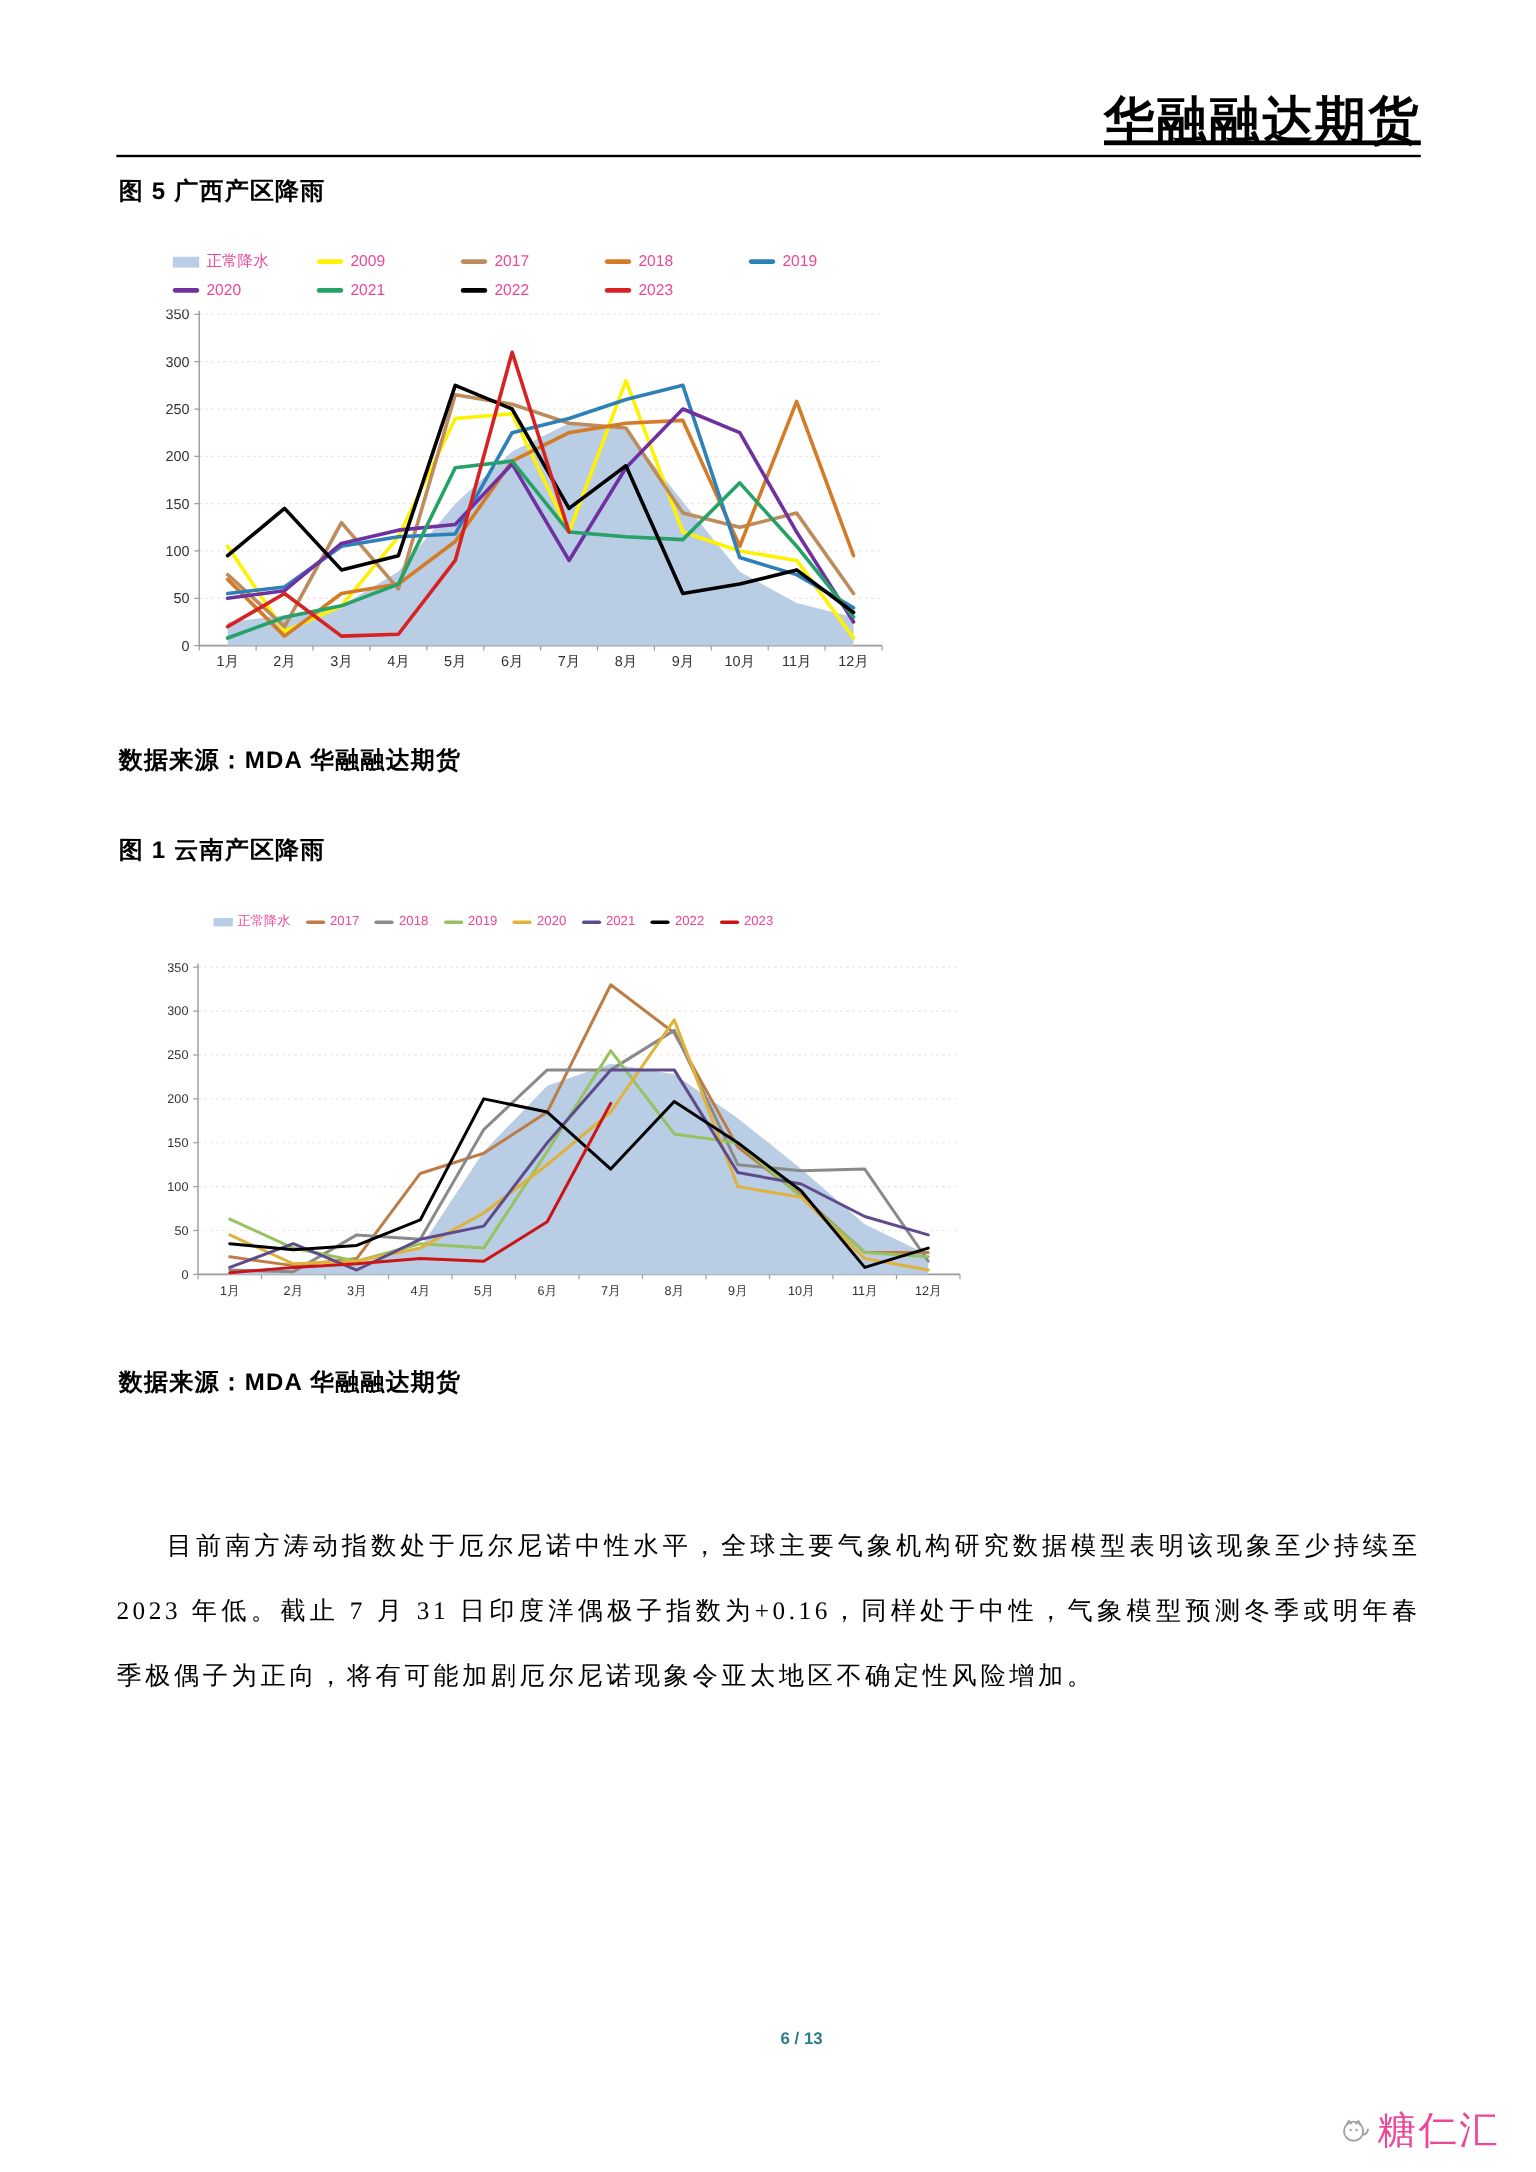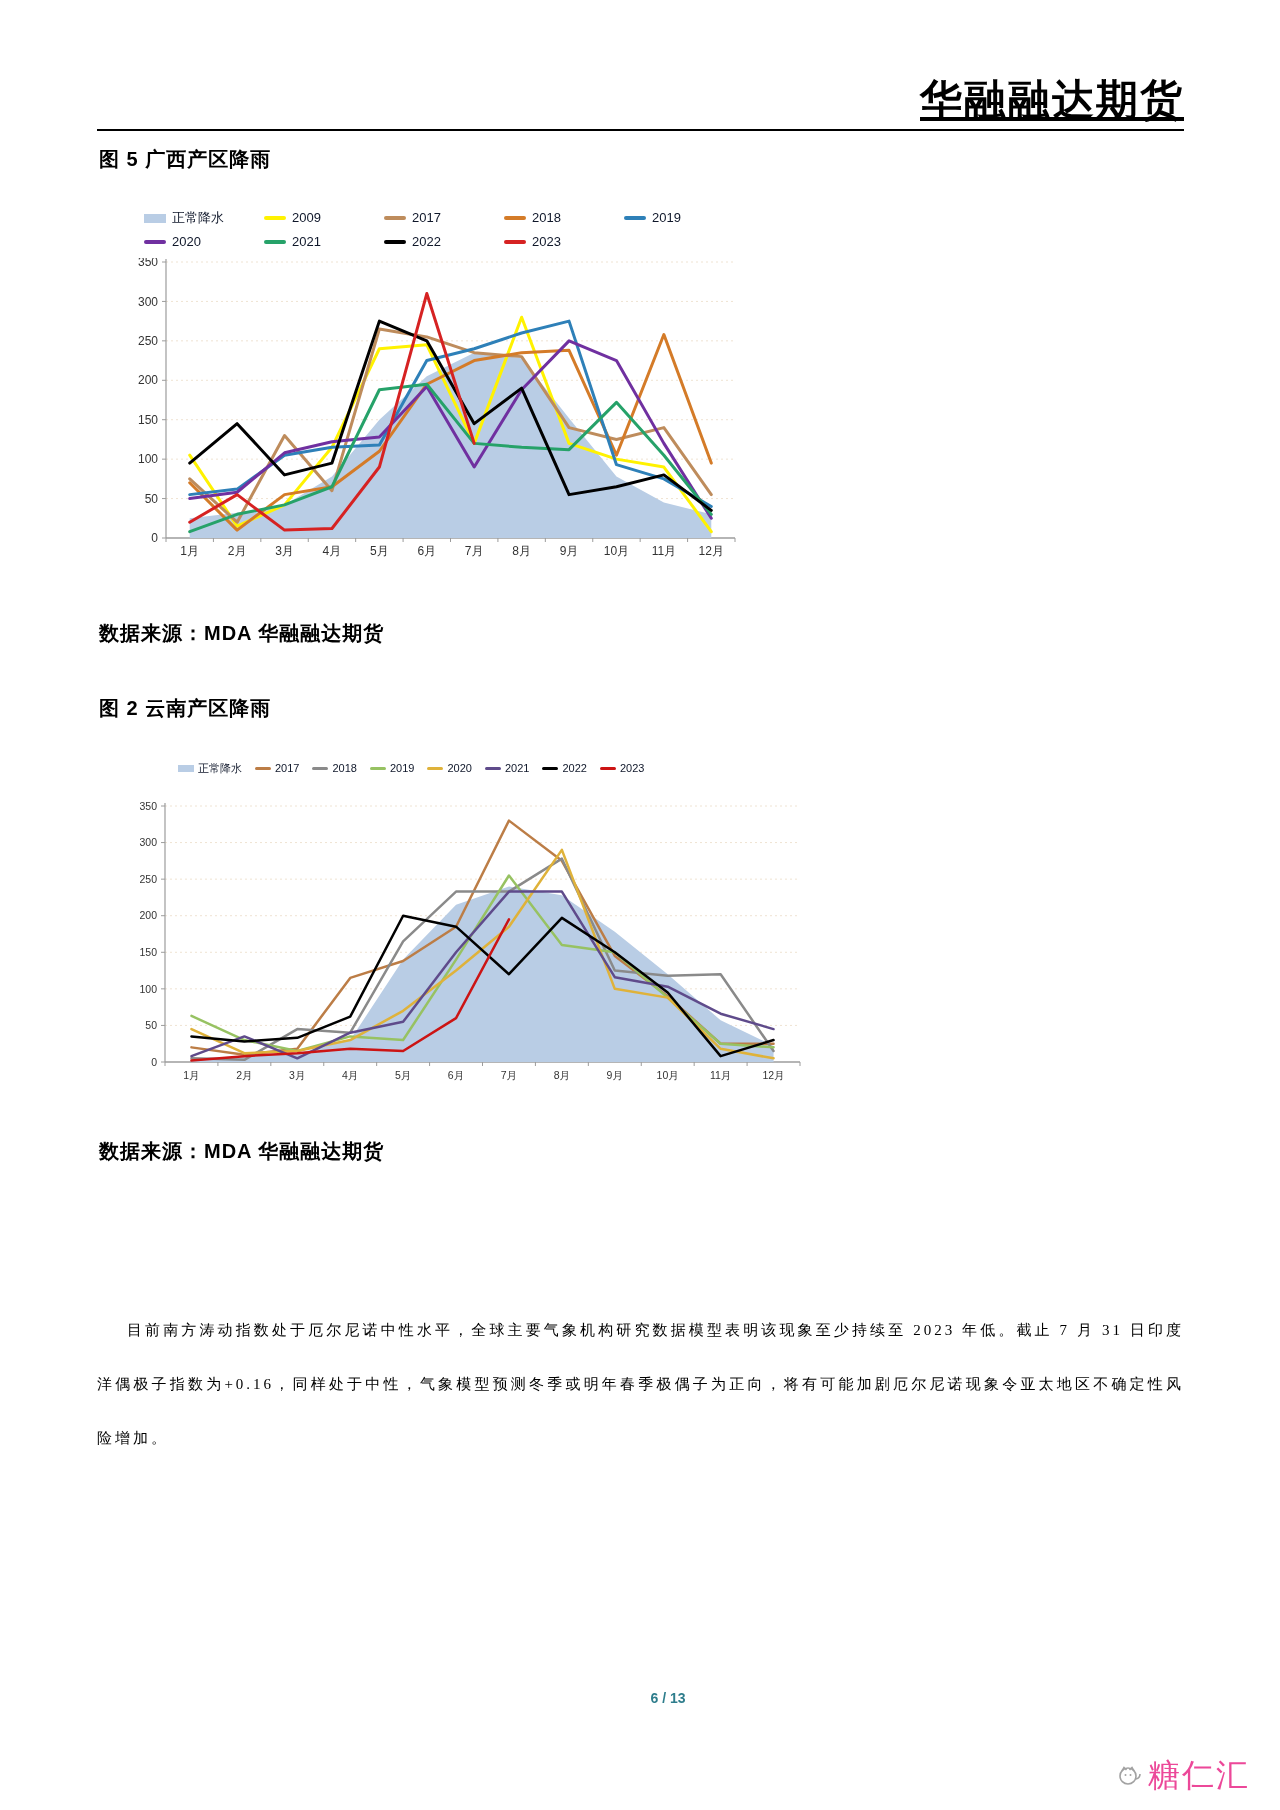--- a/index.html
+++ b/index.html
@@ -19,33 +19,33 @@
   }
   .cap5{top:146px;left:99px;}
   .cap6{top:695px;left:99px;}
   .src{font-family:"Liberation Sans", sans-serif;font-size:20px;font-weight:bold;letter-spacing:1px;}
   .src1{top:620px;left:99px;}
   .src2{top:1138px;left:99px;}
   .chart{position:absolute;background:#fff;}
   .chart1{left:108px;top:198px;width:655px;height:380px;}
   .chart2{left:100px;top:752px;width:715px;height:392px;}
   .legend{display:flex;flex-wrap:wrap;align-items:flex-end;
-    font-family:"Liberation Sans", sans-serif;color:#0f172a;}
+    font-family:"Liberation Sans", sans-serif;color:#ec4899;}
   .chart1 .legend{padding:8px 0 4px 36px;font-size:13px;line-height:24px;}
   .chart2 .legend{padding:6px 0 0 78px;font-size:11px;line-height:20px;}
   .legend .li{display:flex;align-items:center;}
   .chart1 .legend .li{width:120px;}
   .chart2 .legend .li{margin-right:13px;}
   .sw-area{display:inline-block;width:22px;height:9px;margin-right:6px;}
   .sw-line{display:inline-block;width:22px;height:4px;margin-right:6px;border-radius:2px;}
   .chart2 .sw-area{width:16px;height:7px;margin-right:4px;}
   .chart2 .sw-line{width:16px;height:3px;margin-right:4px;}
   .para{
-    top:1288px;left:97px;width:1087px;
-    font-size:15px;line-height:54px;letter-spacing:3px;
+    top:1240px;left:97px;width:1087px;
+    font-size:21px;line-height:54px;letter-spacing:3px;
     text-align:justify;text-indent:2em;
   }
   .pageno{
     top:1690px;left:0;width:100%;text-align:center;
     font-family:"Liberation Sans", sans-serif;font-size:14px;font-weight:bold;color:#2E7D8C;margin-left:28px;
   }
   .wm{
     top:1754px;right:30px;display:flex;align-items:center;color:#ec4899;
     font-family:"Liberation Sans", sans-serif;font-size:32px;letter-spacing:2px;
   }
@@ -153,21 +153,21 @@
       <polyline points="81.70833333333333,224.8 129.125,272.1142857142857 176.54166666666669,236.62857142857143 223.95833333333334,228.74285714285713 271.375,193.25714285714287 318.7916666666667,126.22857142857143 366.2083333333333,102.57142857142856 413.625,94.68571428571431 461.0416666666667,92.32 508.4583333333333,197.2 555.875,76.54857142857145 603.2916666666666,205.0857142857143" fill="none" stroke="#D47B28" stroke-width="3" stroke-linejoin="round" stroke-linecap="round"></polyline>
       <polyline points="81.70833333333333,236.62857142857143 129.125,231.10857142857142 176.54166666666669,197.2 223.95833333333334,189.31428571428572 271.375,186.94857142857143 318.7916666666667,102.57142857142856 366.2083333333333,90.74285714285713 413.625,74.97142857142856 461.0416666666667,63.14285714285714 508.4583333333333,206.66285714285715 555.875,220.85714285714286 603.2916666666666,248.45714285714286" fill="none" stroke="#2E80B8" stroke-width="3" stroke-linejoin="round" stroke-linecap="round"></polyline>
       <polyline points="81.70833333333333,240.57142857142858 129.125,234.26285714285714 176.54166666666669,194.83428571428573 223.95833333333334,183.7942857142857 271.375,179.06285714285713 318.7916666666667,128.59428571428572 366.2083333333333,209.02857142857144 413.625,131.74857142857144 461.0416666666667,82.85714285714286 508.4583333333333,102.57142857142856 555.875,185.37142857142857 603.2916666666666,260.2857142857143" fill="none" stroke="#7030A0" stroke-width="3" stroke-linejoin="round" stroke-linecap="round"></polyline>
       <polyline points="81.70833333333333,273.69142857142856 129.125,256.34285714285716 176.54166666666669,246.88 223.95833333333334,228.74285714285713 271.375,131.74857142857144 318.7916666666667,126.22857142857143 366.2083333333333,185.37142857142857 413.625,189.31428571428572 461.0416666666667,191.68 508.4583333333333,144.3657142857143 555.875,197.2 603.2916666666666,256.34285714285716" fill="none" stroke="#26A269" stroke-width="3" stroke-linejoin="round" stroke-linecap="round"></polyline>
       <polyline points="81.70833333333333,205.0857142857143 129.125,165.65714285714284 176.54166666666669,216.9142857142857 223.95833333333334,205.0857142857143 271.375,63.14285714285714 318.7916666666667,82.85714285714286 366.2083333333333,165.65714285714284 413.625,130.17142857142858 461.0416666666667,236.62857142857143 508.4583333333333,228.74285714285713 555.875,216.9142857142857 603.2916666666666,252.4" fill="none" stroke="#000000" stroke-width="3" stroke-linejoin="round" stroke-linecap="round"></polyline>
       <polyline points="81.70833333333333,264.22857142857146 129.125,236.62857142857143 176.54166666666669,272.1142857142857 223.95833333333334,270.53714285714284 271.375,209.02857142857144 318.7916666666667,35.542857142857144 366.2083333333333,185.37142857142857" fill="none" stroke="#D62222" stroke-width="3" stroke-linejoin="round" stroke-linecap="round"></polyline>
     </svg></div>
 
 <div class="abs src src1">数据来源：MDA 华融融达期货</div>
 
-<div class="abs fig-caption cap6">图 2  云南产区降雨</div>
+<div class="abs fig-caption cap6">图 1  云南产区降雨</div>
 
 <div class="chart chart2"><div class="legend">
       <span class="li">
         <span class="sw-area" style="background: rgb(185, 205, 229);"></span>
         <span>正常降水</span>
       </span>
       <span class="li">
         <span class="sw-line" style="background: rgb(188, 125, 70);"></span>
         <span>2017</span>
       </span>

